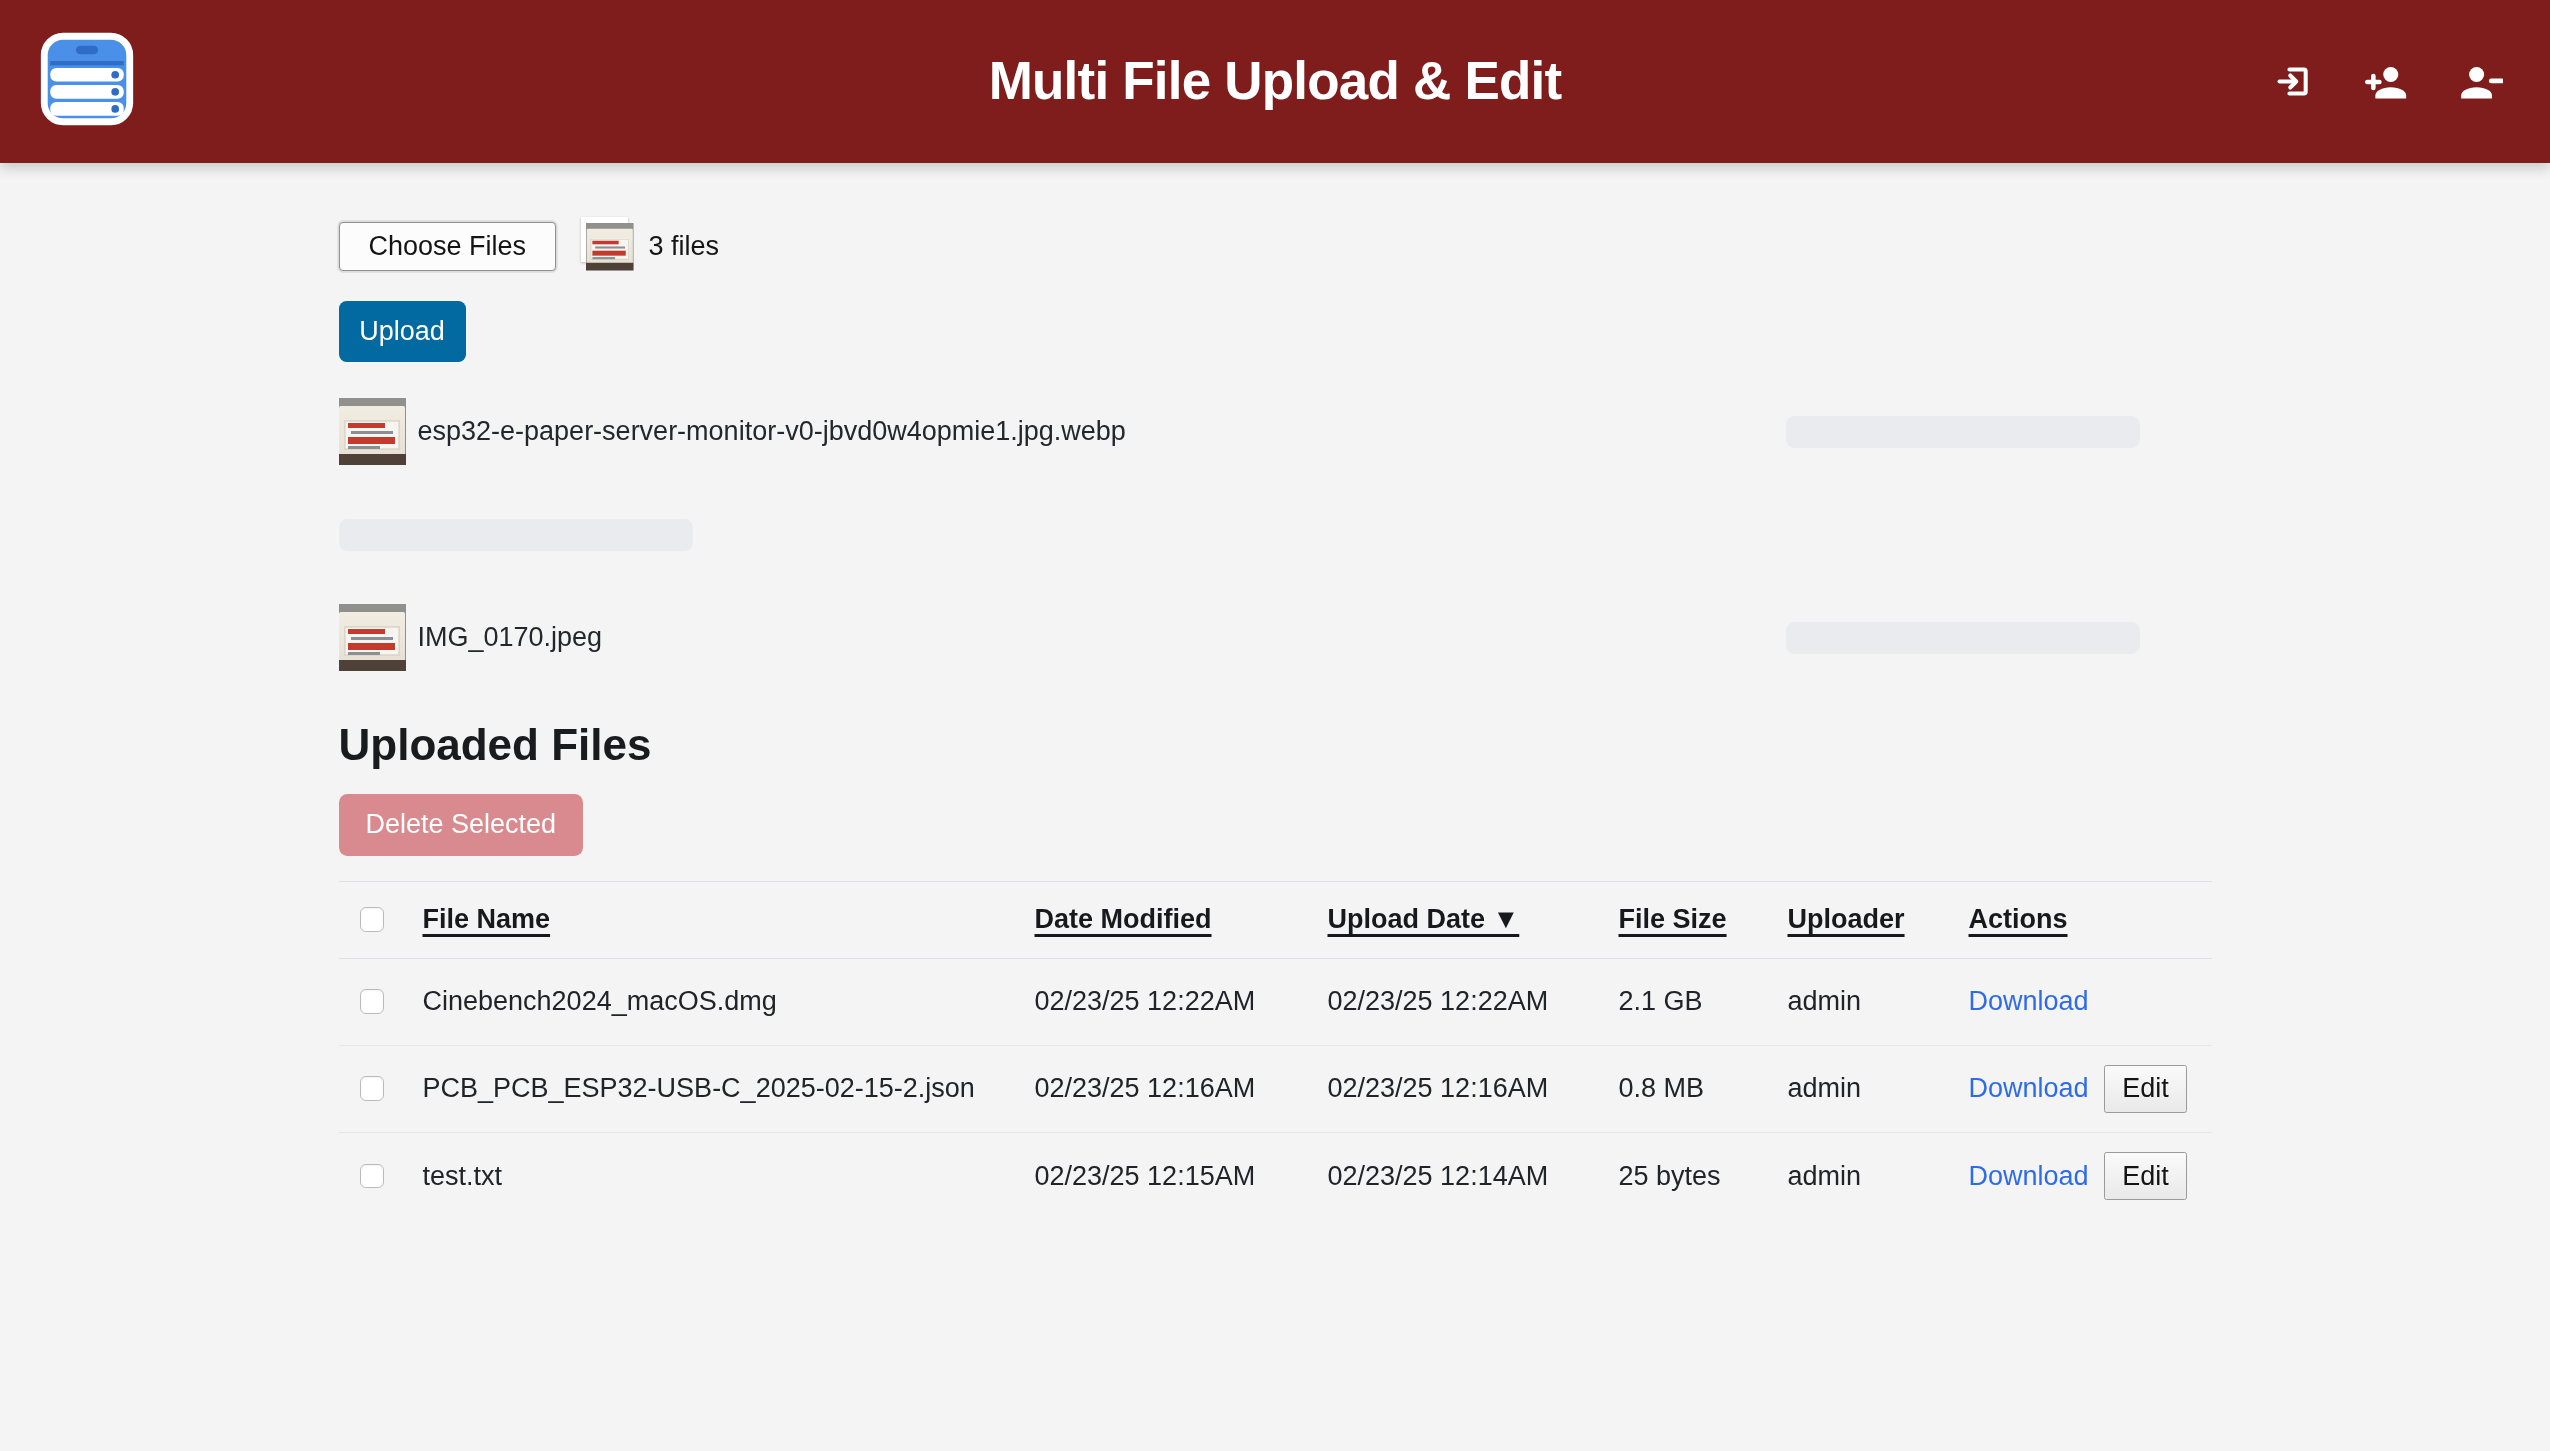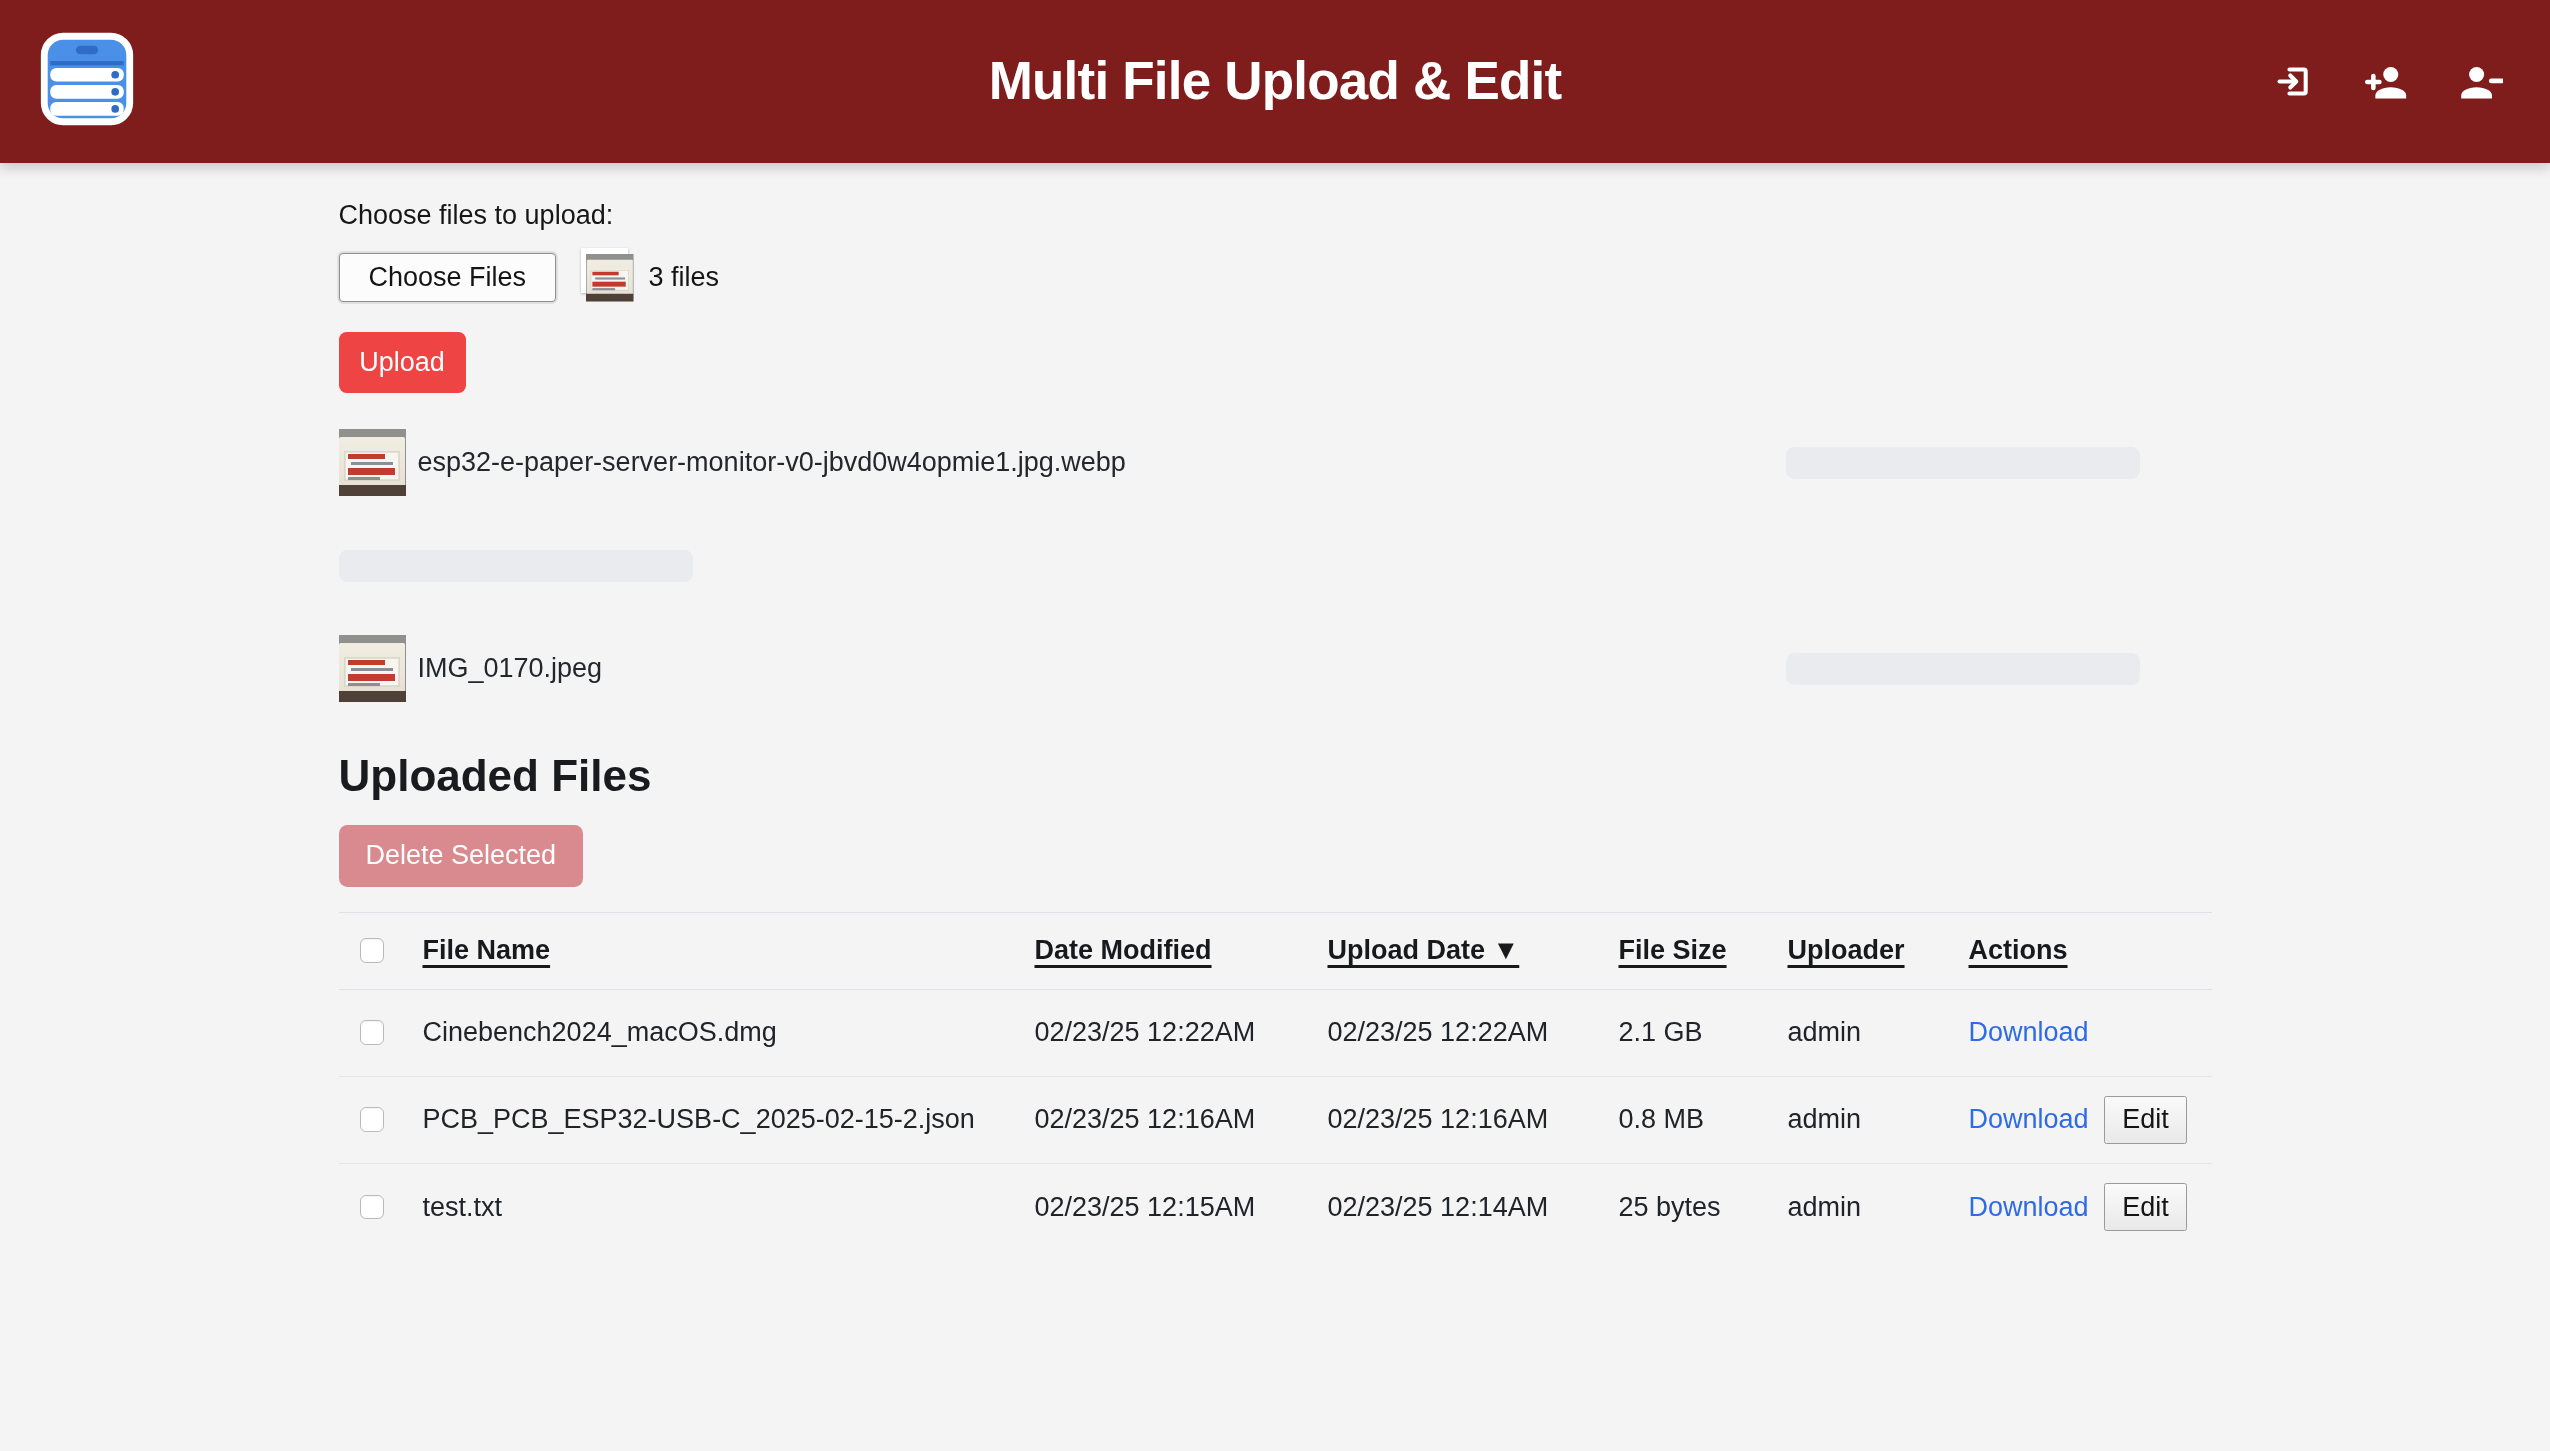--- a/index.html
+++ b/index.html
@@ -49,21 +49,21 @@
   .mini-thumb { position: relative; margin-left: 30px; width: 49px; height: 48px; }
   .mini-thumb::before {
     content: ""; position: absolute; left: -5px; top: -5.9px; right: 6.7px; bottom: 8.4px;
     background: #ffffff; box-shadow: 0 0.8px 2.5px rgba(0,0,0,0.25);
   }
   .mini-scale { position: absolute; left: 0; top: 0; transform: scale(0.71); transform-origin: 0 0; }
   .file-count { margin-left: 13.5px; font-size: 27px; color: #141414; }
 
   .upload-btn {
     margin-top: 30px; width: 127px; height: 61px;
-    background: #ef4444; color: #ffffff;
+    background: #0369a1; color: #ffffff;
     font-family: "Liberation Sans", sans-serif; font-size: 27px;
     border: none; border-radius: 7.6px; cursor: pointer;
     display: block;
   }
 
   
   .pending-list { margin-top: 6.7px; }
   .pending-row {
     display: flex; align-items: center; justify-content: space-between;
     margin-top: 36px; height: 67px;
@@ -172,21 +172,20 @@
     <svg class="hicon" width="44" height="44" viewBox="0 0 24 24">
       <circle cx="9.6" cy="7.9" r="4.1" fill="#ffffff"></circle>
       <path d="M9.6 14.9c-4.7 0-8.4 2-8.4 4.4V21H18v-1.7c0-2.4-3.7-4.4-8.4-4.4z" fill="#ffffff"></path>
       <path d="M17.6 11.4 h5.6" fill="none" stroke="#ffffff" stroke-width="2.6" stroke-linecap="round"></path>
     </svg>
   </div>
 </header>
 
 <main class="container">
 
-  <div class="upload-label">Choose files to upload:</div>
 
   <div class="file-input-row">
     <button class="choose-btn">Choose Files</button>
     <div class="mini-thumb">
       <div class="mini-scale">
         <div class="thumb">
           <div class="t-device"></div>
           <div class="t-screen">
               <div class="t-redbar"></div>
               <div class="t-line1"></div>

